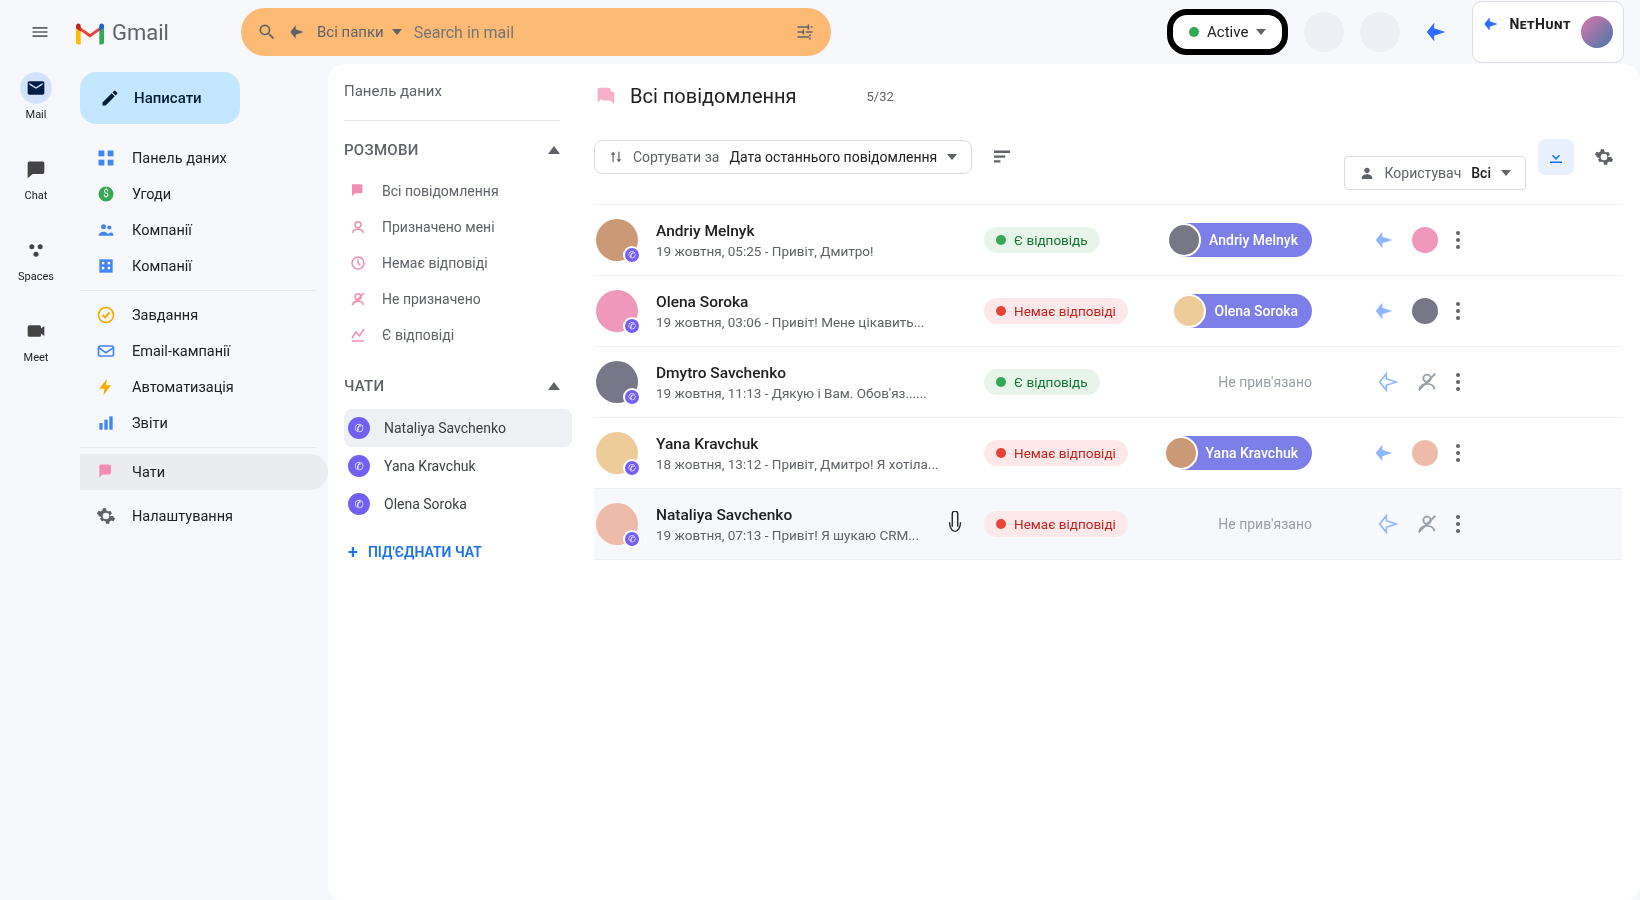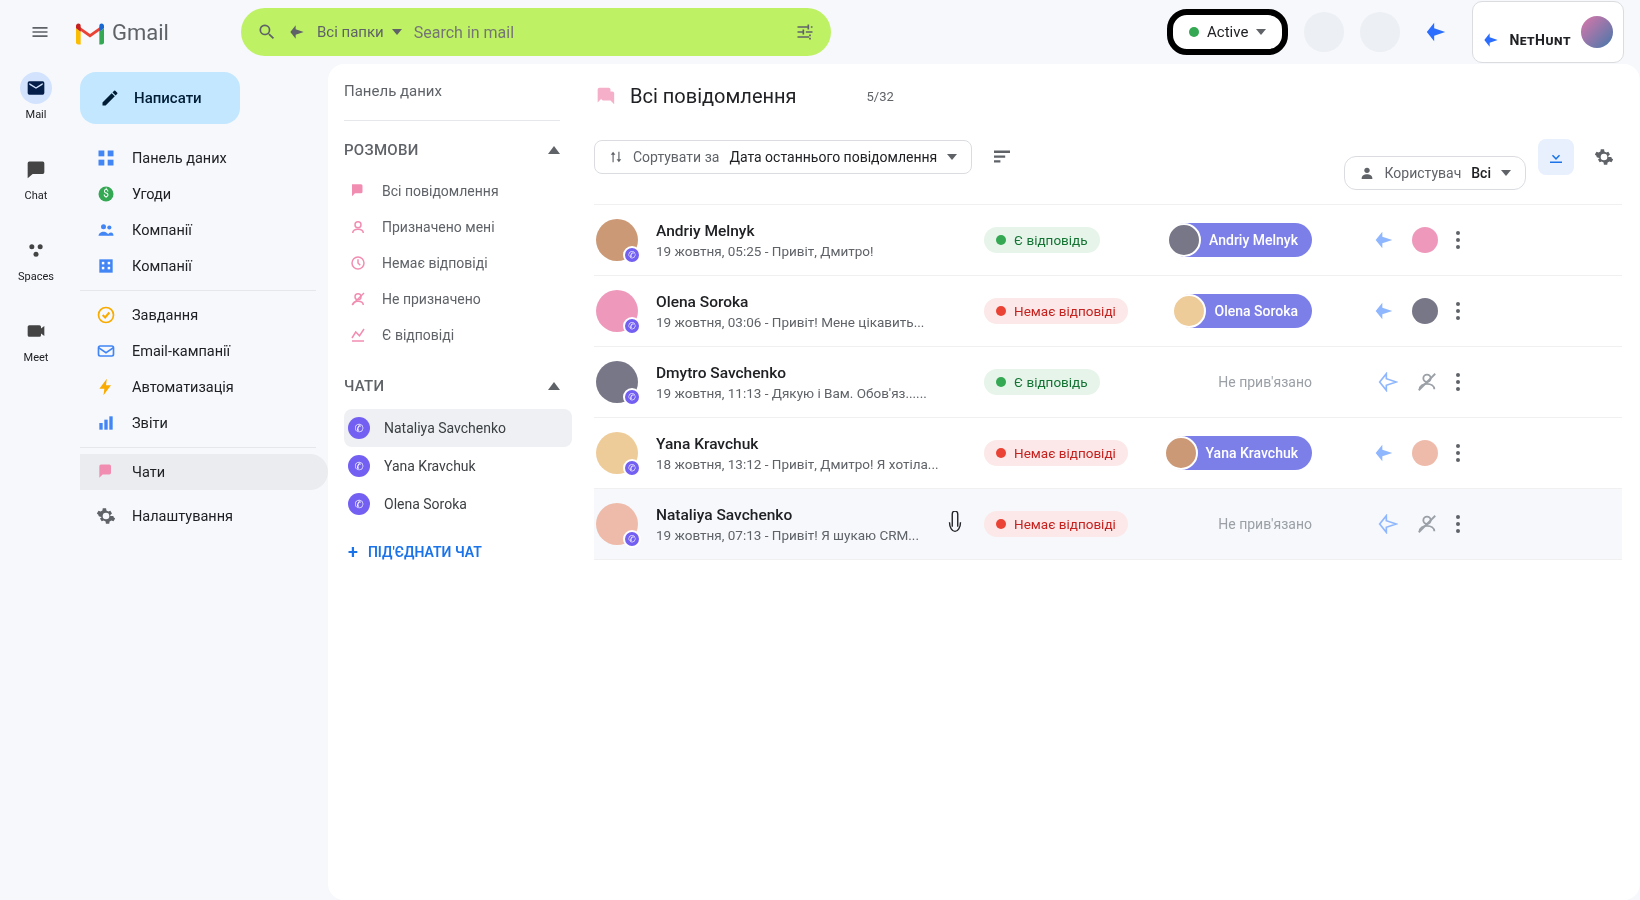--- a/index.html
+++ b/index.html
@@ -3,30 +3,30 @@
 <meta charset="utf-8">
 <style>
 * { box-sizing: border-box; margin: 0; padding: 0; font-family: 'Google Sans', Roboto, Arial, sans-serif; }
 body { background: #f6f8fc; color: #202124; overflow: hidden; }
 .app { display: flex; flex-direction: column; height: 100vh; }
 .header { height: 64px; display: flex; align-items: center; padding: 0 16px; gap: 8px; }
 .hamburger { width: 48px; height: 48px; display: flex; align-items: center; justify-content: center; cursor: pointer; border-radius: 50%; }
 .gmail-logo { display: flex; align-items: flex-end; gap: 8px; margin-left: 4px; }
 .gmail-logo-img { width: 28px; height: 22px; }
 .gmail-text { font-size: 22px; color: #5f6368; font-weight: 400; }
-.search-bar { flex: 0 0 590px; height: 48px; background: #bef264; border-radius: 24px; display: flex; align-items: center; padding: 0 16px; gap: 12px; margin-left: 64px; }
+.search-bar { flex: 0 0 590px; height: 48px; background: #fdba74; border-radius: 24px; display: flex; align-items: center; padding: 0 16px; gap: 12px; margin-left: 64px; }
 .search-input { border: none; background: transparent; font-size: 16px; flex: 1; outline: none; color: #5f6368; }
 .folder-chip { display: flex; align-items: center; gap: 8px; color: #5f6368; font-size: 15px; }
 .nethunt-icon-blue { color: #2b6eff; }
 .header-right { margin-left: auto; display: flex; align-items: center; gap: 16px; }
 .active-pill { display: flex; align-items: center; gap: 8px; background: #fff; border: 6px solid #000000; border-radius: 20px; padding: 8px 16px; font-size: 15px; cursor: pointer; }
 .dot-green { width: 10px; height: 10px; background: #34a853; border-radius: 50%; }
 .dot-red { width: 10px; height: 10px; background: #ea4335; border-radius: 50%; }
 .header-icon-btn { width: 40px; height: 40px; border-radius: 50%; display: flex; align-items: center; justify-content: center; cursor: pointer; }
-.nethunt-chip { display: flex; align-items: flex-end; gap: 10px; background: #fff; border: 1px solid #dadce0; border-radius: 10px; padding: 14px 10px; cursor: pointer; }
+.nethunt-chip { display: flex; align-items: flex-start; gap: 10px; background: #fff; border: 1px solid #dadce0; border-radius: 10px; padding: 14px 10px; cursor: pointer; }
 .nethunt-name { font-size: 14px; font-weight: 700; letter-spacing: 0.5px; }
 .avatar-sm { width: 32px; height: 32px; border-radius: 50%; background: #999; }
 
 .main { display: flex; flex: 1; overflow: hidden; }
 .rail { width: 72px; display: flex; flex-direction: column; align-items: center; padding-top: 8px; gap: 32px; }
 .rail-item { display: flex; flex-direction: column; align-items: center; gap: 4px; cursor: pointer; }
 .rail-icon { width: 32px; height: 32px; display: flex; align-items: center; justify-content: center; border-radius: 16px; }
 .rail-icon.active { background: #d3e3fd; }
 .rail-label { font-size: 11px; color: #202124; }
 
@@ -50,21 +50,21 @@
 .content { flex: 1; background: #fff; border-radius: 0 16px 16px 0; padding: 20px 18px; display: flex; flex-direction: column; overflow: hidden; }
 .content-header { display: flex; align-items: center; gap: 14px; }
 .content-title-icon { color: #f28db2; }
 .content-title { font-size: 20px; font-weight: 400; }
 .count { color: #5f6368; font-size: 13px; margin-left: 56px; }
 .toolbar { display: flex; align-items: center; gap: 12px; margin-top: 16px; }
 .sort-chip { display: flex; align-items: center; gap: 10px; border: 1px solid #dadce0; border-radius: 8px; padding: 8px 14px; font-size: 14px; color: #5f6368; cursor: pointer; }
 .sort-chip b { color: #202124; font-weight: 400; }
 .sort-standalone { color: #5f6368; cursor: pointer; padding: 8px; }
 .toolbar-right { margin-left: auto; display: flex; align-items: center; gap: 12px; }
-.user-chip { display: flex; align-items: center; gap: 10px; border: 1px solid #dadce0; border-radius: 12px; padding: 8px 14px; font-size: 14px; color: #5f6368; cursor: pointer; margin-top: 32px; }
+.user-chip { display: flex; align-items: center; gap: 10px; border: 1px solid #dadce0; border-radius: 4px; padding: 8px 14px; font-size: 14px; color: #5f6368; cursor: pointer; margin-top: 32px; }
 .toolbar-btn { width: 36px; height: 36px; display: flex; align-items: center; justify-content: center; cursor: pointer; color: #5f6368; border-radius: 8px; }
 .toolbar-btn.blue-bg { background: #e8f0fe; color: #1a73e8; }
 
 .msg-list { margin-top: 14px; display: flex; flex-direction: column; border-top: 1px solid #f0f0f0; }
 .msg-row { display: flex; align-items: center; padding: 14px 6px 14px 2px; border-bottom: 1px solid #f0f0f0; gap: 18px; position: relative; }
 .msg-row.hovered { background: #f6f8fc; }
 .msg-avatar-wrap { position: relative; width: 42px; height: 42px; }
 .msg-avatar { width: 42px; height: 42px; border-radius: 50%; background: #bbb; }
 .msg-avatar-badge { position: absolute; right: -3px; bottom: -3px; width: 18px; height: 18px; border-radius: 50%; background: #7360f2; display: flex; align-items: center; justify-content: center; color: #fff; font-size: 9px; border: 2px solid #fff; }
 .msg-text { flex: 0 0 310px; min-width: 0; }

